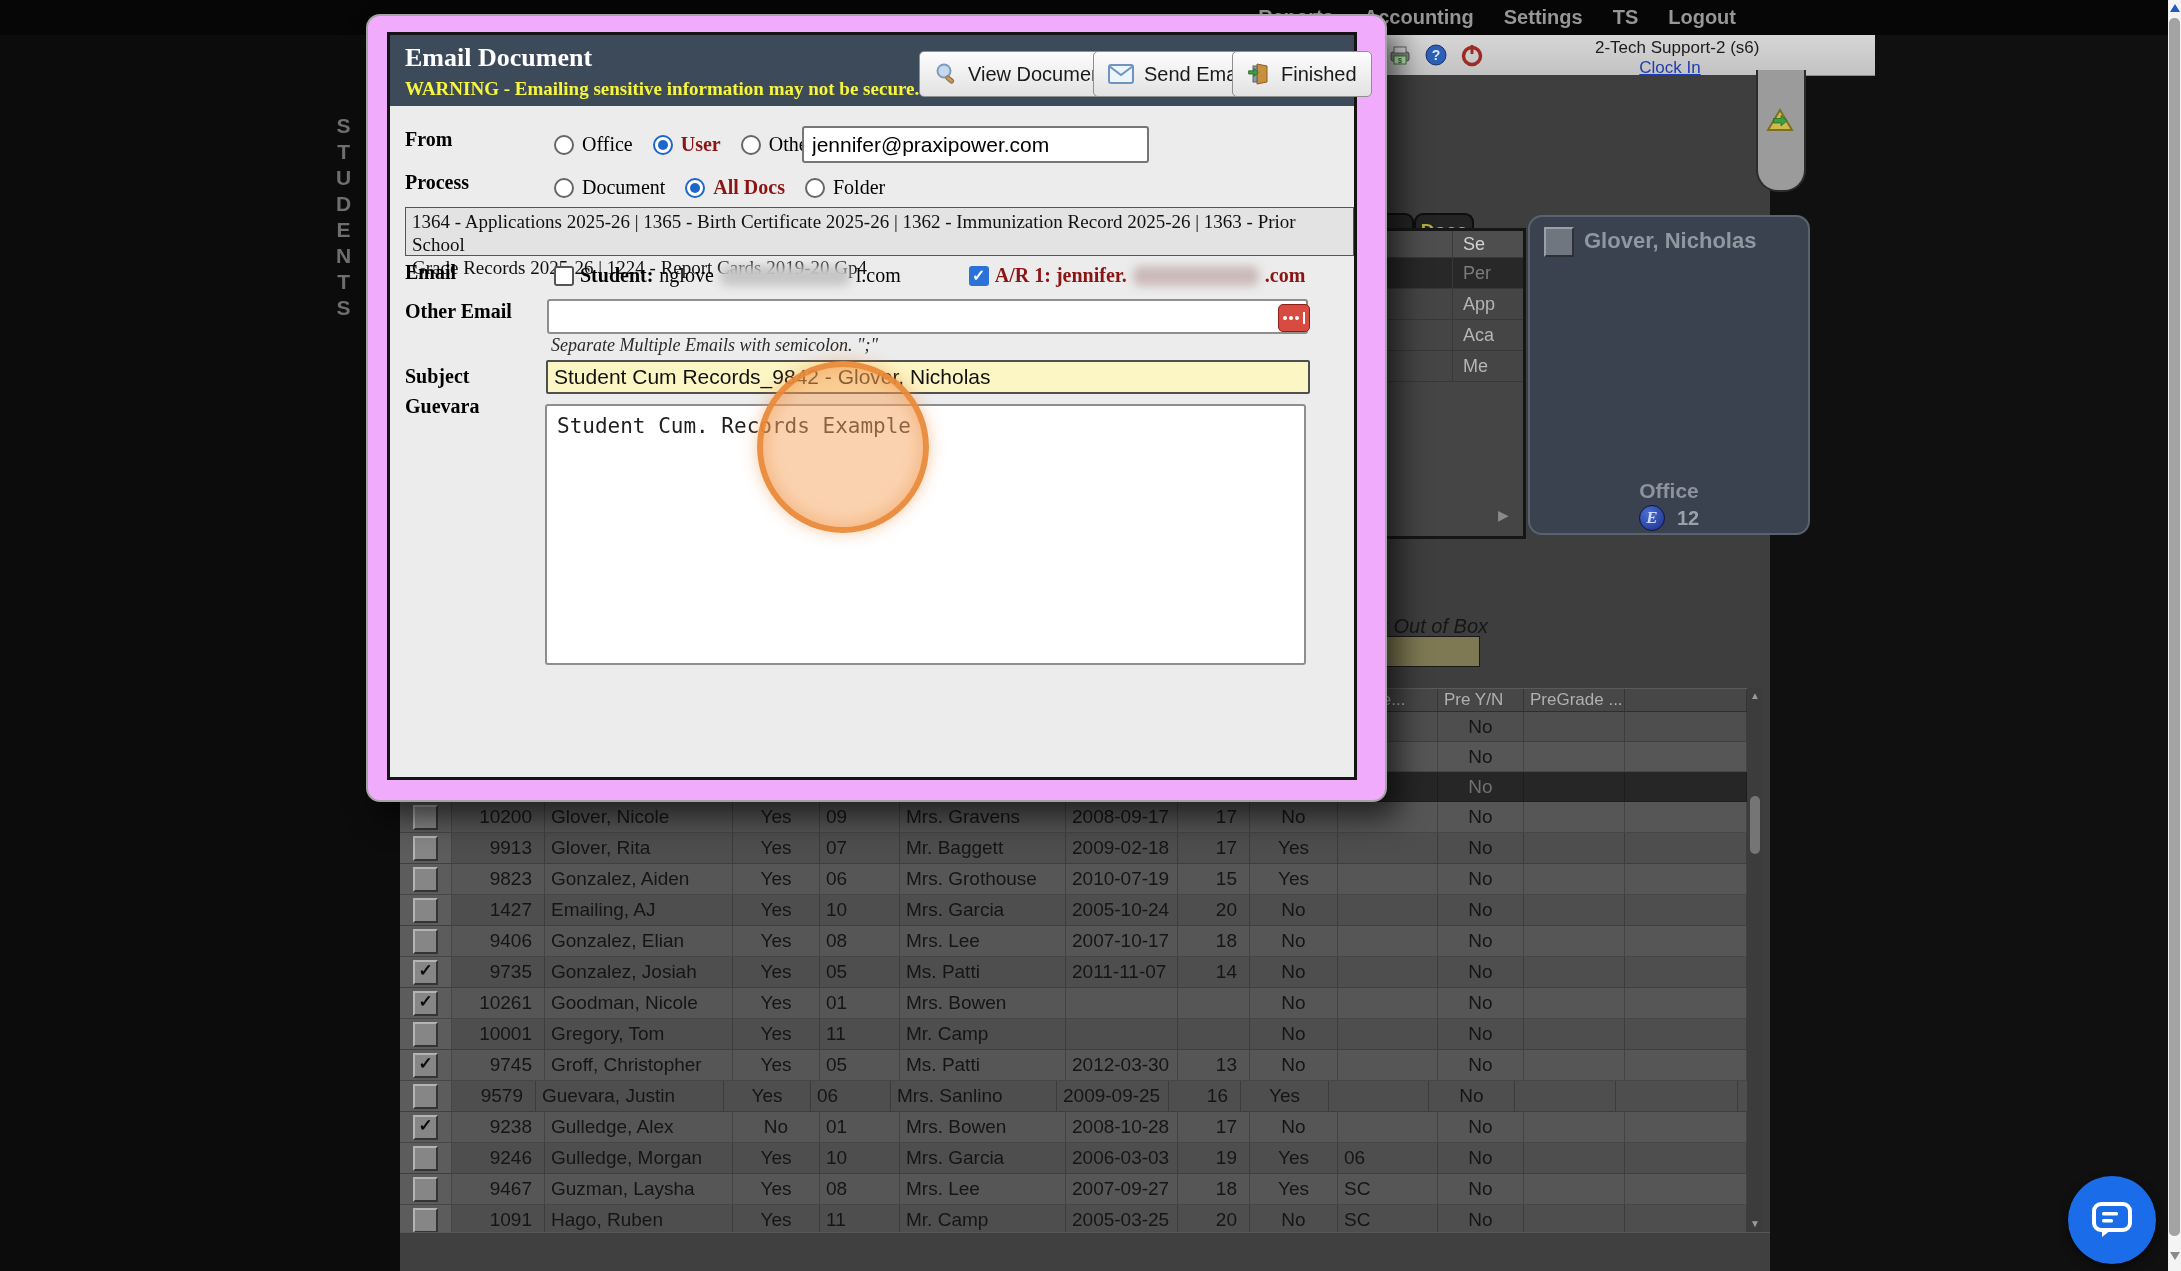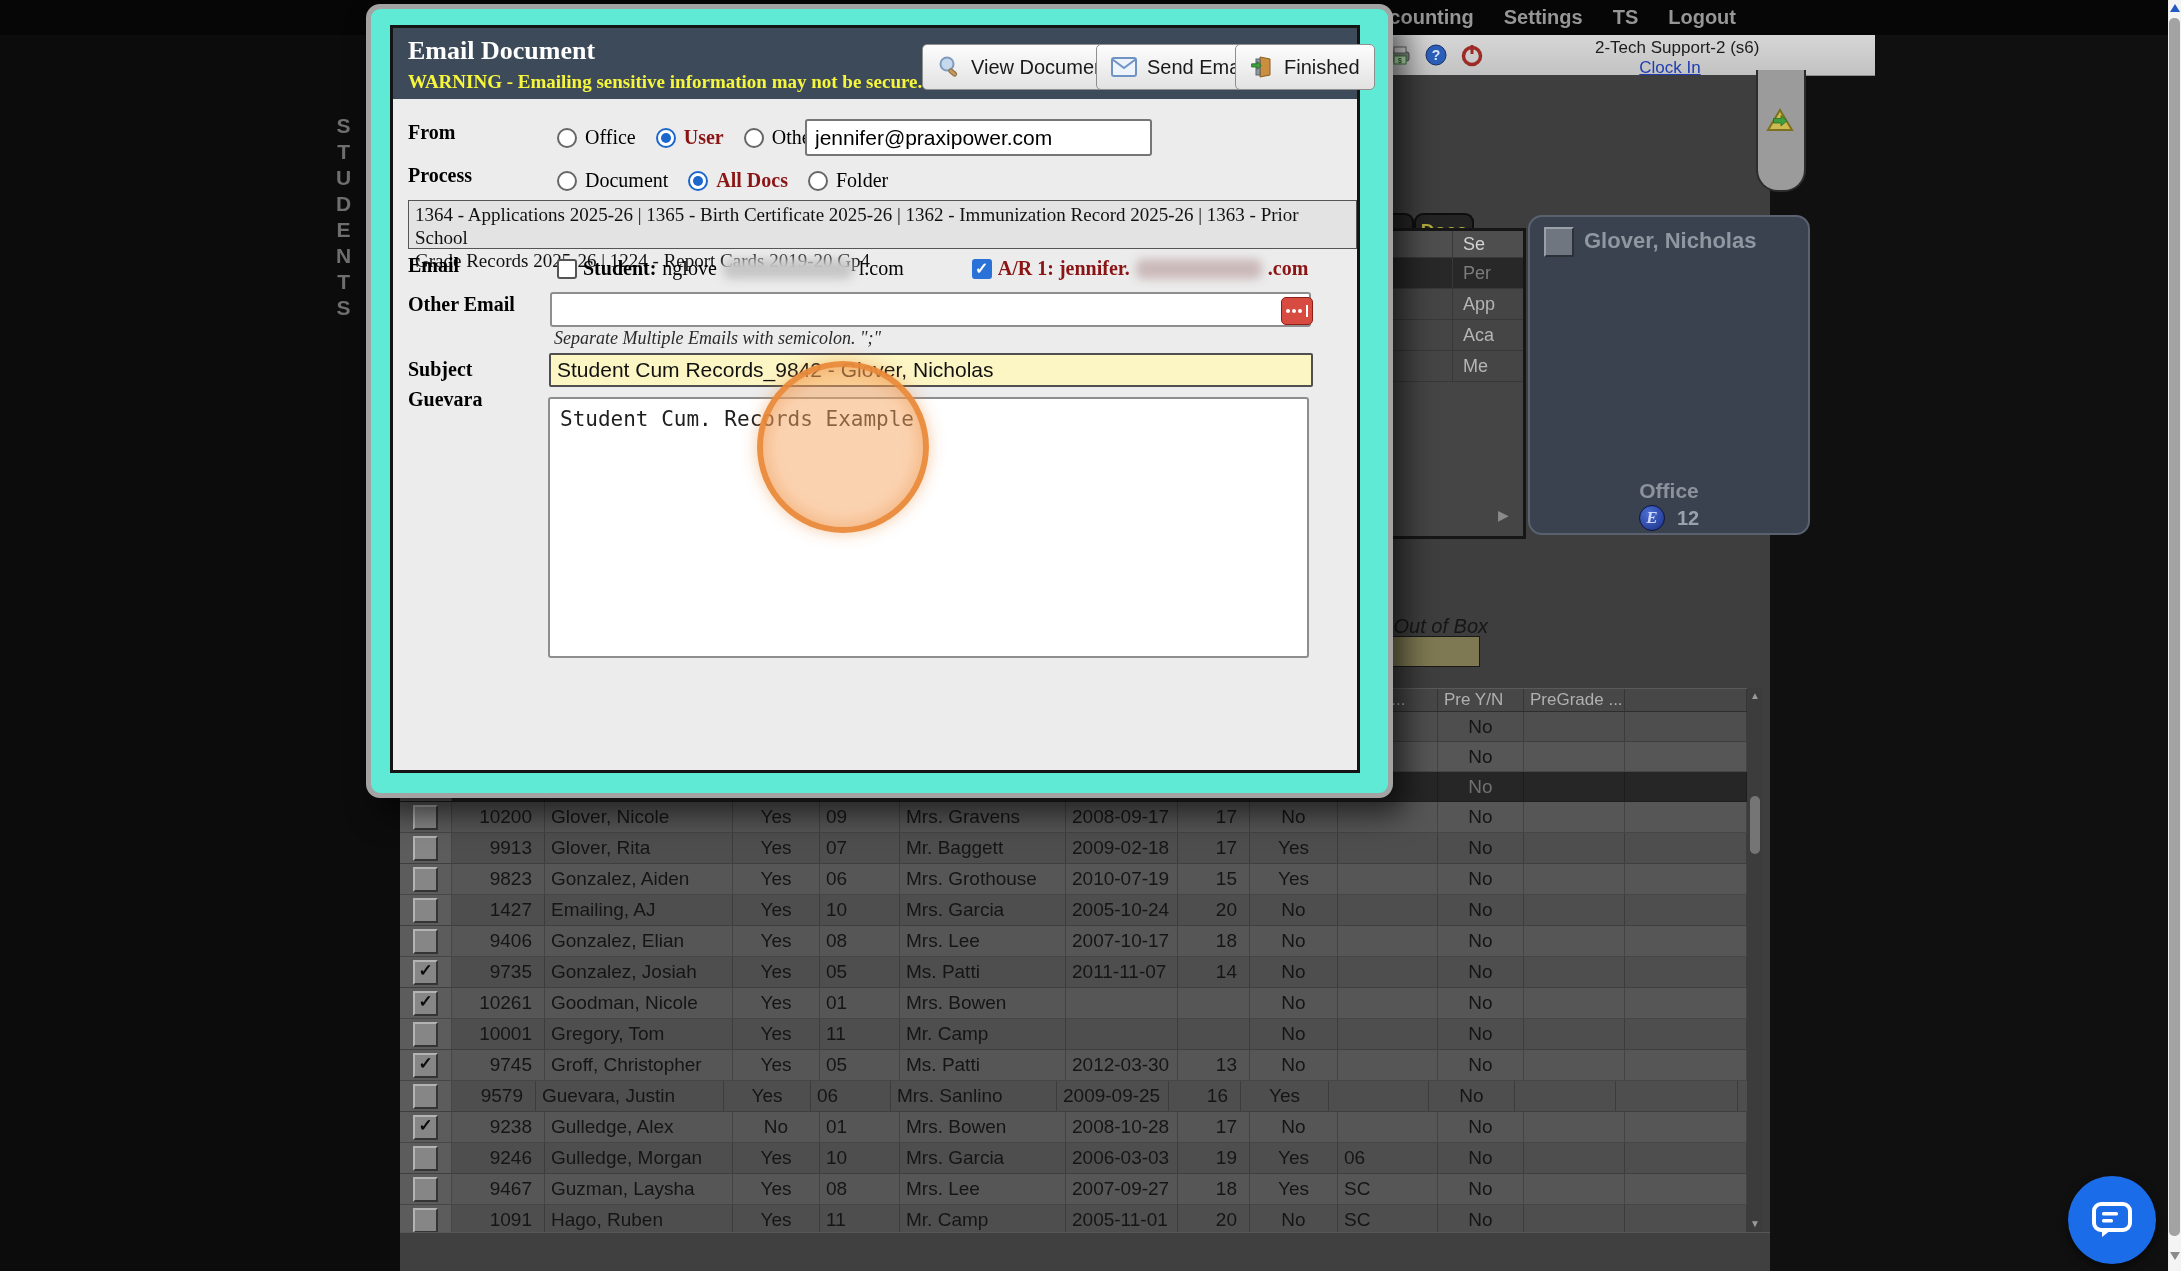--- a/index.html
+++ b/index.html
@@ -94,21 +94,21 @@
   .td.al{padding-left:6px;} .td.ar{padding-right:12px;text-align:right;} .td.ac{text-align:center;}
   .cbcell{display:flex;align-items:center;justify-content:center;background:#5c5c5c;}
   .rowcb{width:21px;height:21px;background:#868686;border:2px solid;border-color:#b3b3b3 #343434 #343434 #b3b3b3;
          font-size:17px;font-weight:bold;color:#0c0c0c;line-height:18px;text-align:center;}
   #grid-sb{position:absolute;left:1347px;top:613px;width:16px;height:544px;background:#3c3c3c;}
   .sb-ar{position:absolute;left:0;width:16px;height:16px;color:#9a9a9a;font-size:10px;text-align:center;line-height:16px;}
   #grid-thumb{position:absolute;left:3px;top:108px;width:10px;height:58px;border-radius:5px;background:#757575;}
   #below-grid{position:absolute;left:0;top:1157px;width:1370px;height:39px;background:#404040;border-top:1px solid #575757;}
 
   
-  #win{left:366px;top:4px;width:1017px;height:784px;background:#5eead4;border:5px solid #a3a3a3;border-radius:14px;
+  #win{left:366px;top:14px;width:1017px;height:784px;background:#f0abfc;border:2px solid #a3a3a3;border-radius:14px;
        box-shadow:12px 16px 30px rgba(0,0,0,.6);z-index:20;}
   #dlg{position:absolute;left:19px;top:16px;width:970px;height:748px;background:#ececec;border:3px solid #141414;box-sizing:border-box;}
   #dlg-head{position:absolute;left:0;top:0;width:100%;height:71px;background:#3d4a59;}
   #dlg-title{position:absolute;left:15px;top:8px;color:#fff;font-family:"Liberation Serif",serif;font-weight:bold;font-size:26px;}
   #dlg-warn{position:absolute;left:15px;top:43px;color:#f6f63c;font-family:"Liberation Serif",serif;font-weight:bold;font-size:19px;}
   .hbtn{position:absolute;top:16px;height:46px;display:flex;align-items:center;gap:10px;padding:0 14px;
         background:linear-gradient(#fdfdfd,#e2e2e2);border:1px solid #8f8f8f;border-radius:5px;
         font-size:20px;color:#1a1a1a;cursor:pointer;box-sizing:border-box;}
   #btn-view{left:529px;} #btn-send{left:703px;} #btn-finish{left:842px;}
 
@@ -548,21 +548,21 @@
         </div>
         <div class="trow alt0">
           <div class="td ac cbcell" style="width: 52px;">
             <div class="rowcb"></div>
           </div>
           <div class="td ar" style="width: 93px;">1091</div>
           <div class="td al" style="width: 188px;">Hago, Ruben</div>
           <div class="td ac" style="width: 87px;">Yes</div>
           <div class="td al" style="width: 80px;">11</div>
           <div class="td al" style="width: 166px;">Mr. Camp</div>
-          <div class="td al" style="width: 112px;">2005-11-01</div>
+          <div class="td al" style="width: 112px;">2005-03-25</div>
           <div class="td ar" style="width: 72px;">20</div>
           <div class="td ac" style="width: 88px;">No</div>
           <div class="td al" style="width: 100px;">SC</div>
           <div class="td ac" style="width: 86px;">No</div>
           <div class="td ac" style="width: 101px;"></div>
           <div class="td al" style="width: 122px;"></div>
         </div>
       </div>
     <div id="grid-sb">
       <div class="sb-ar" style="top:0;">▲</div>

